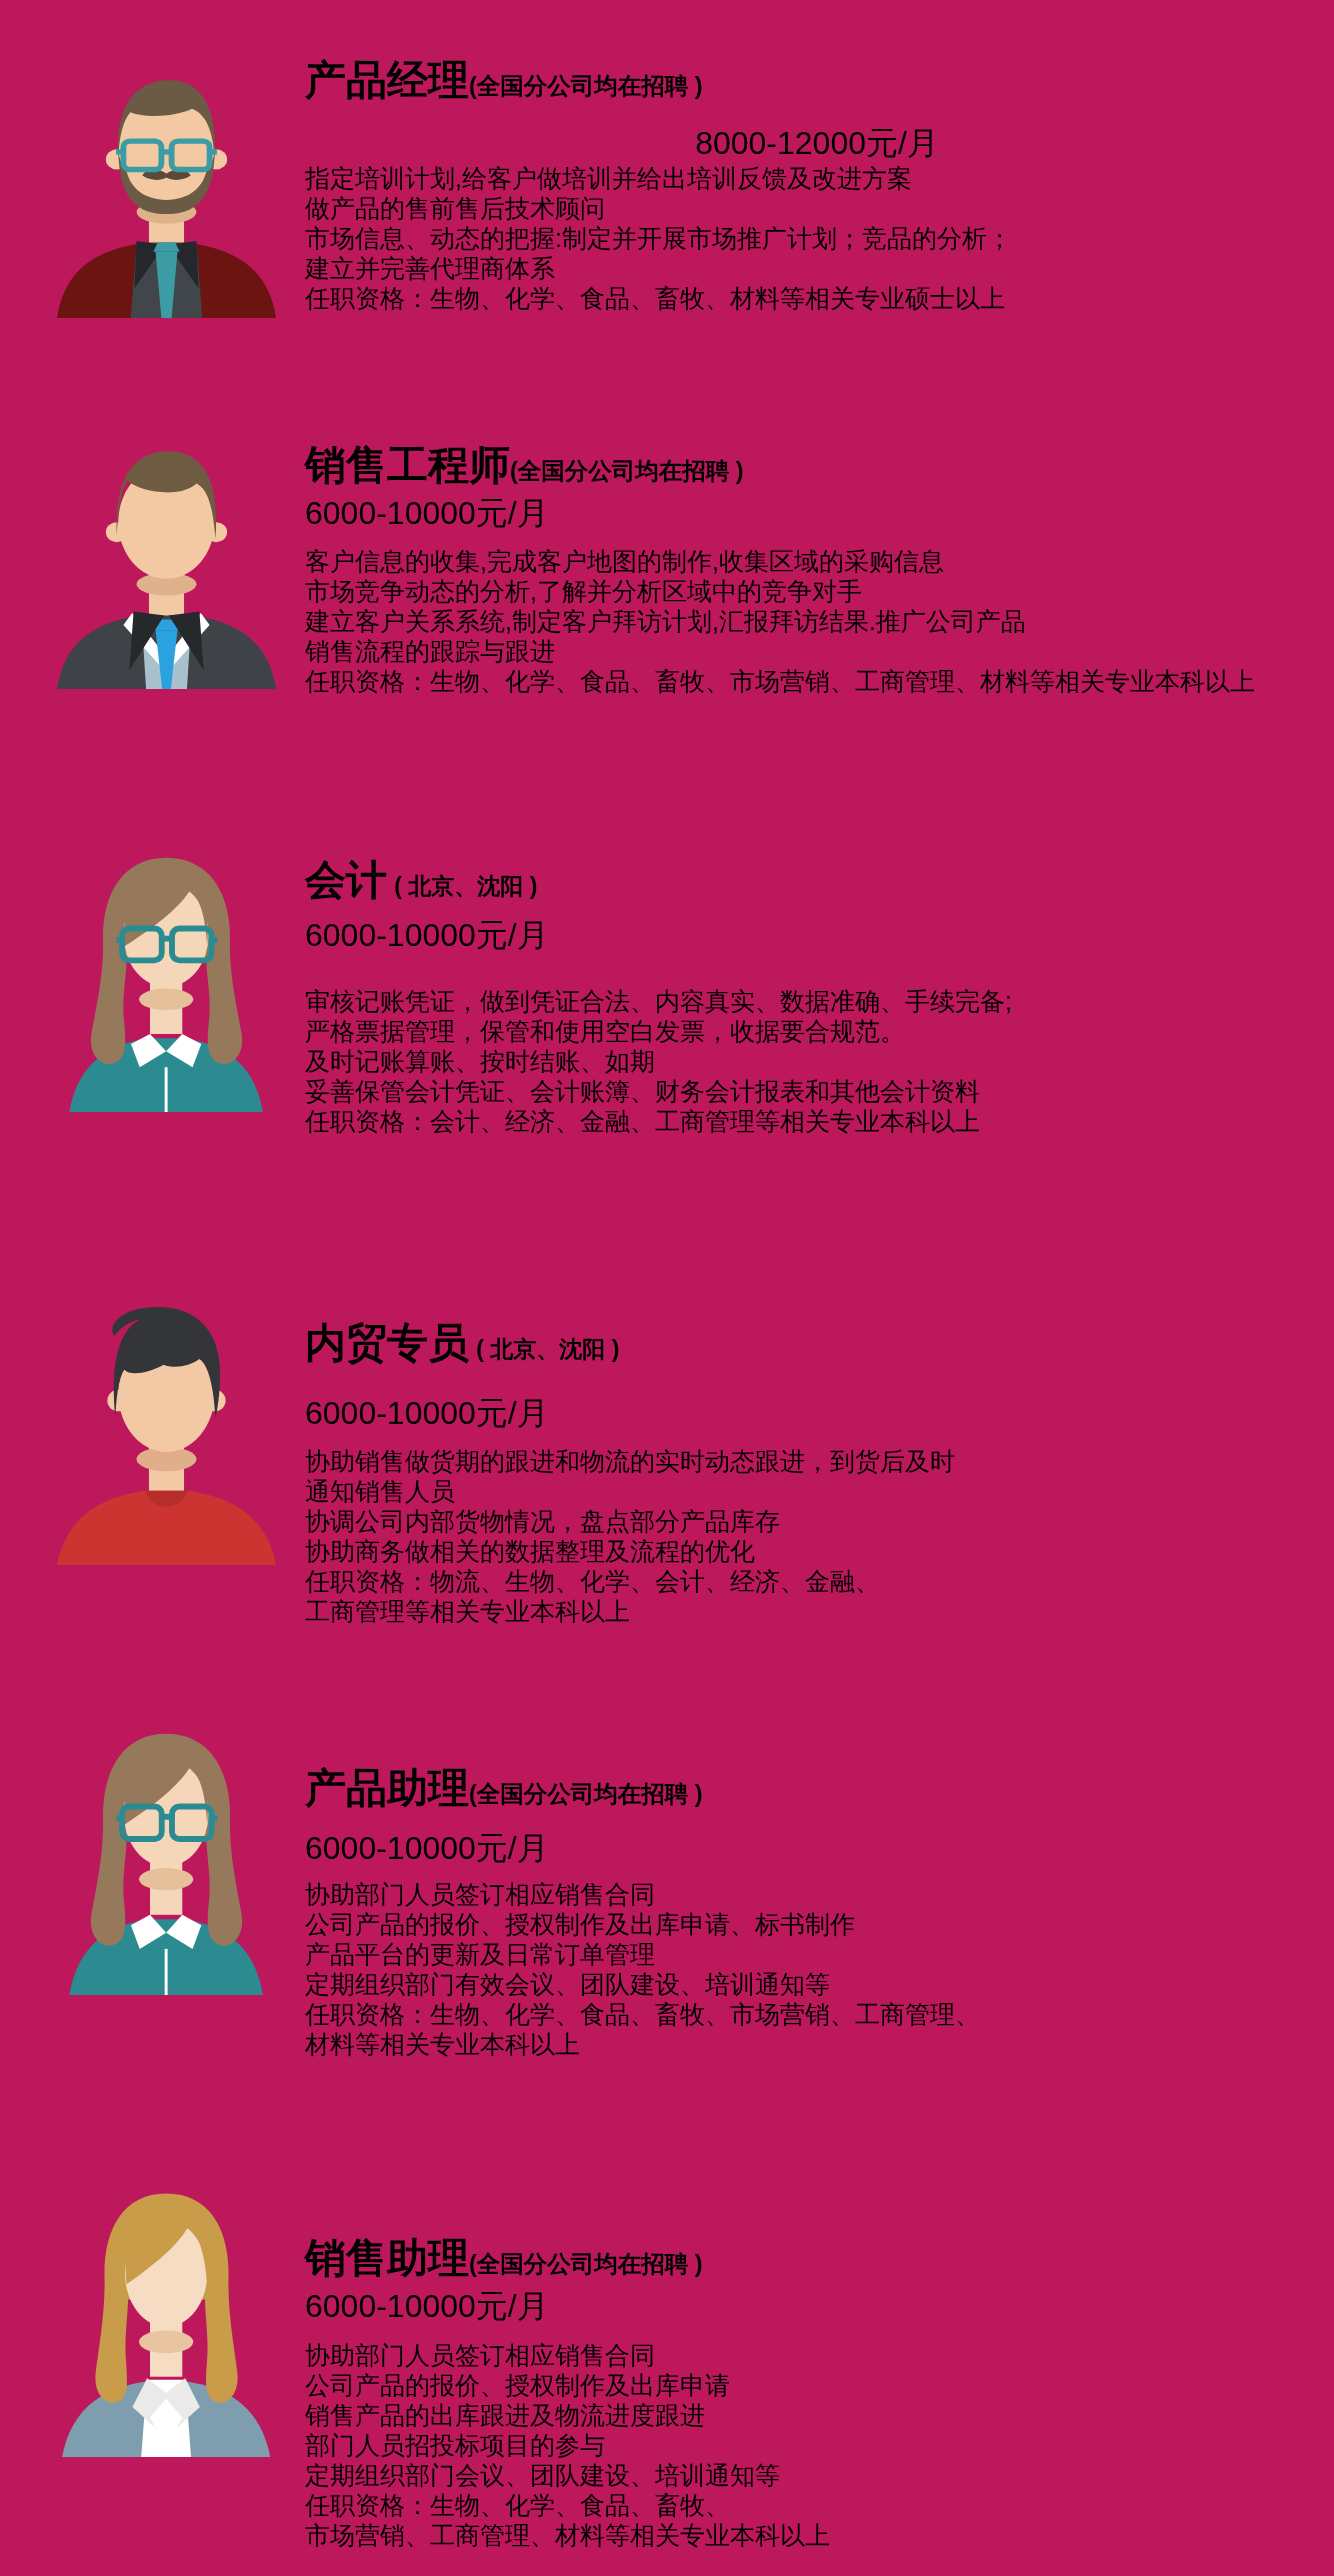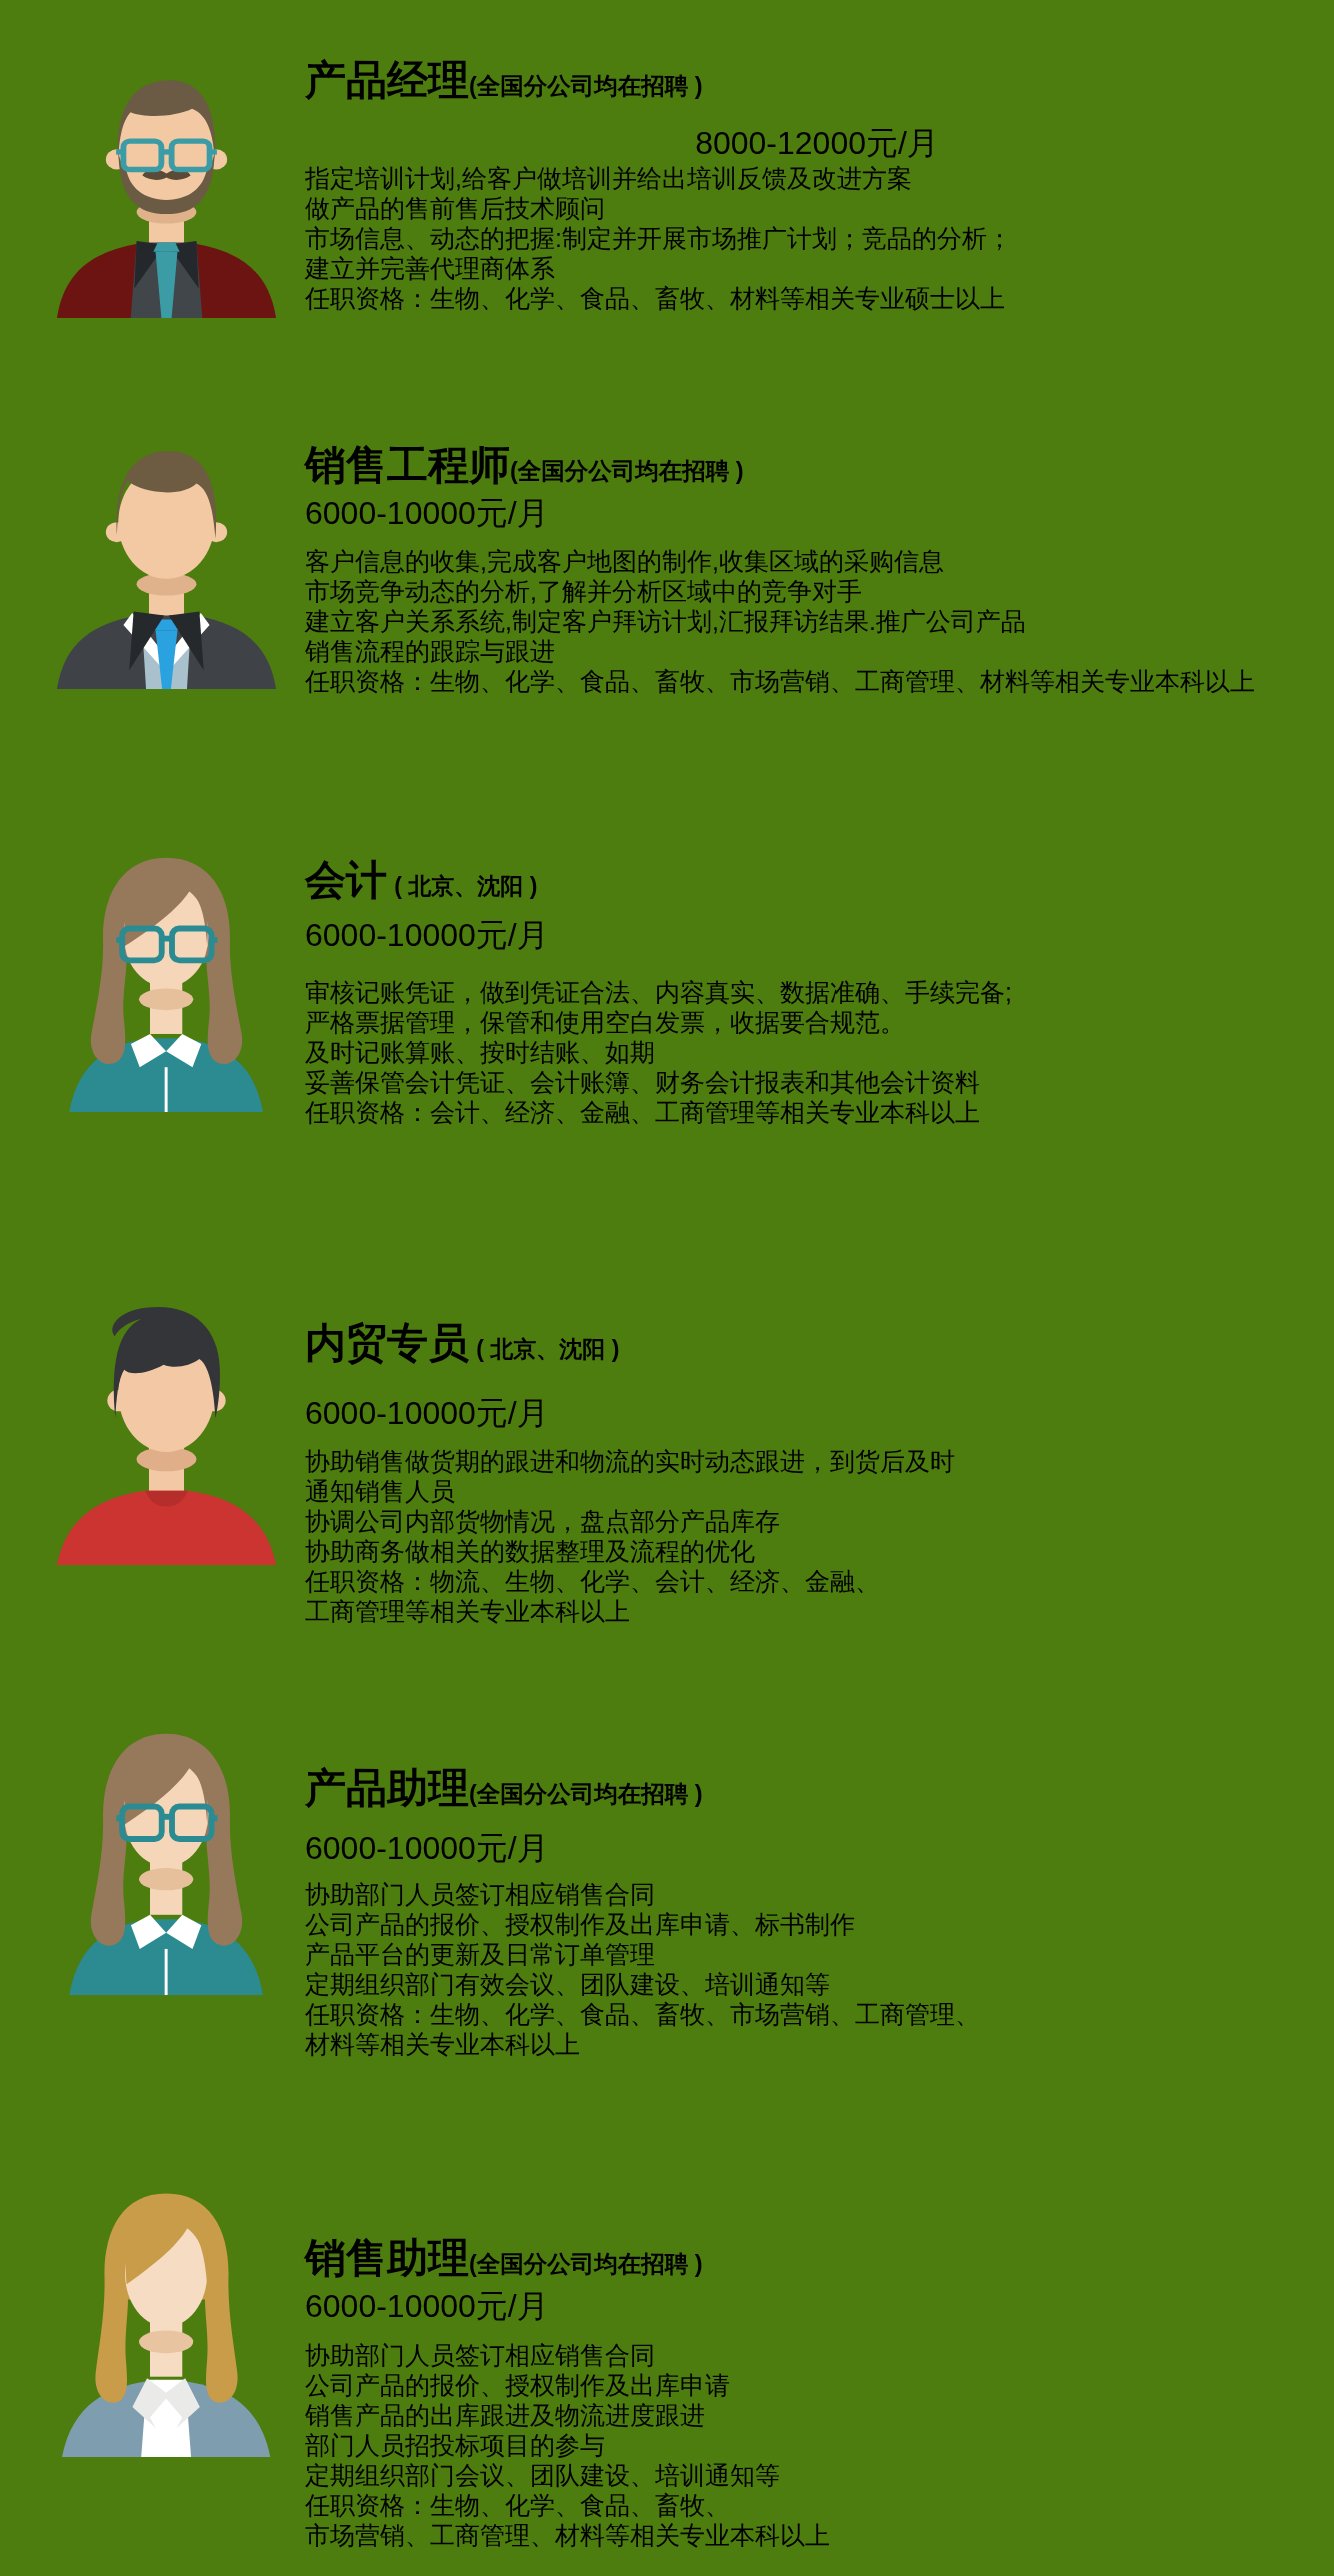--- a/index.html
+++ b/index.html
@@ -1,20 +1,20 @@
 <!DOCTYPE html>
 <html style="font-size:11.7px"><head>
 <meta charset="utf-8">
 <style>
   html,body{margin:0;padding:0;background:#fff;}
   .canvas{
     position:relative;
     width:1335px;
     height:2576px;
-    background:#4d7c0f;
+    background:#be185d;
     font-family:"Liberation Sans", sans-serif;
     color:#000000;
     overflow:hidden;
   }
   .avatar{position:absolute;}
   .avatar svg{width:100%;height:100%;display:block;}
   #av1{left:46px;top:48px;width:241px;height:270px;}
   #av2{left:46px;top:422px;width:241px;height:267px;}
   #av3{left:40px;top:823px;width:253px;height:289px;}
   #av4{left:46px;top:1279px;width:241px;height:286px;}
@@ -35,21 +35,21 @@
   .salary{font-size:32px;line-height:37px;font-weight:normal;white-space:nowrap;}
   #job1 .salary{margin-top:15.4px;text-align:center;}
   #job2 .salary{margin-top:0;}
   #job3 .salary{margin-top:7.3px;}
   #job4 .salary{margin-top:22px;}
   #job5 .salary{margin-top:11.7px;}
   #job6 .salary{margin-top:0;}
   .desc p{margin:0;font-size:25px;line-height:30px;white-space:nowrap;}
   #job1 .desc{margin-top:0.7px;}
   #job2 .desc{margin-top:14px;}
-  #job3 .desc{margin-top:23px;}
+  #job3 .desc{margin-top:32px;}
   #job4 .desc{margin-top:14px;}
   #job5 .desc{margin-top:12.5px;}
   #job6 .desc{margin-top:15.4px;}
 </style>
 </head>
 <body>
 
 <div class="canvas">
 
   <div class="avatar" id="av1">

